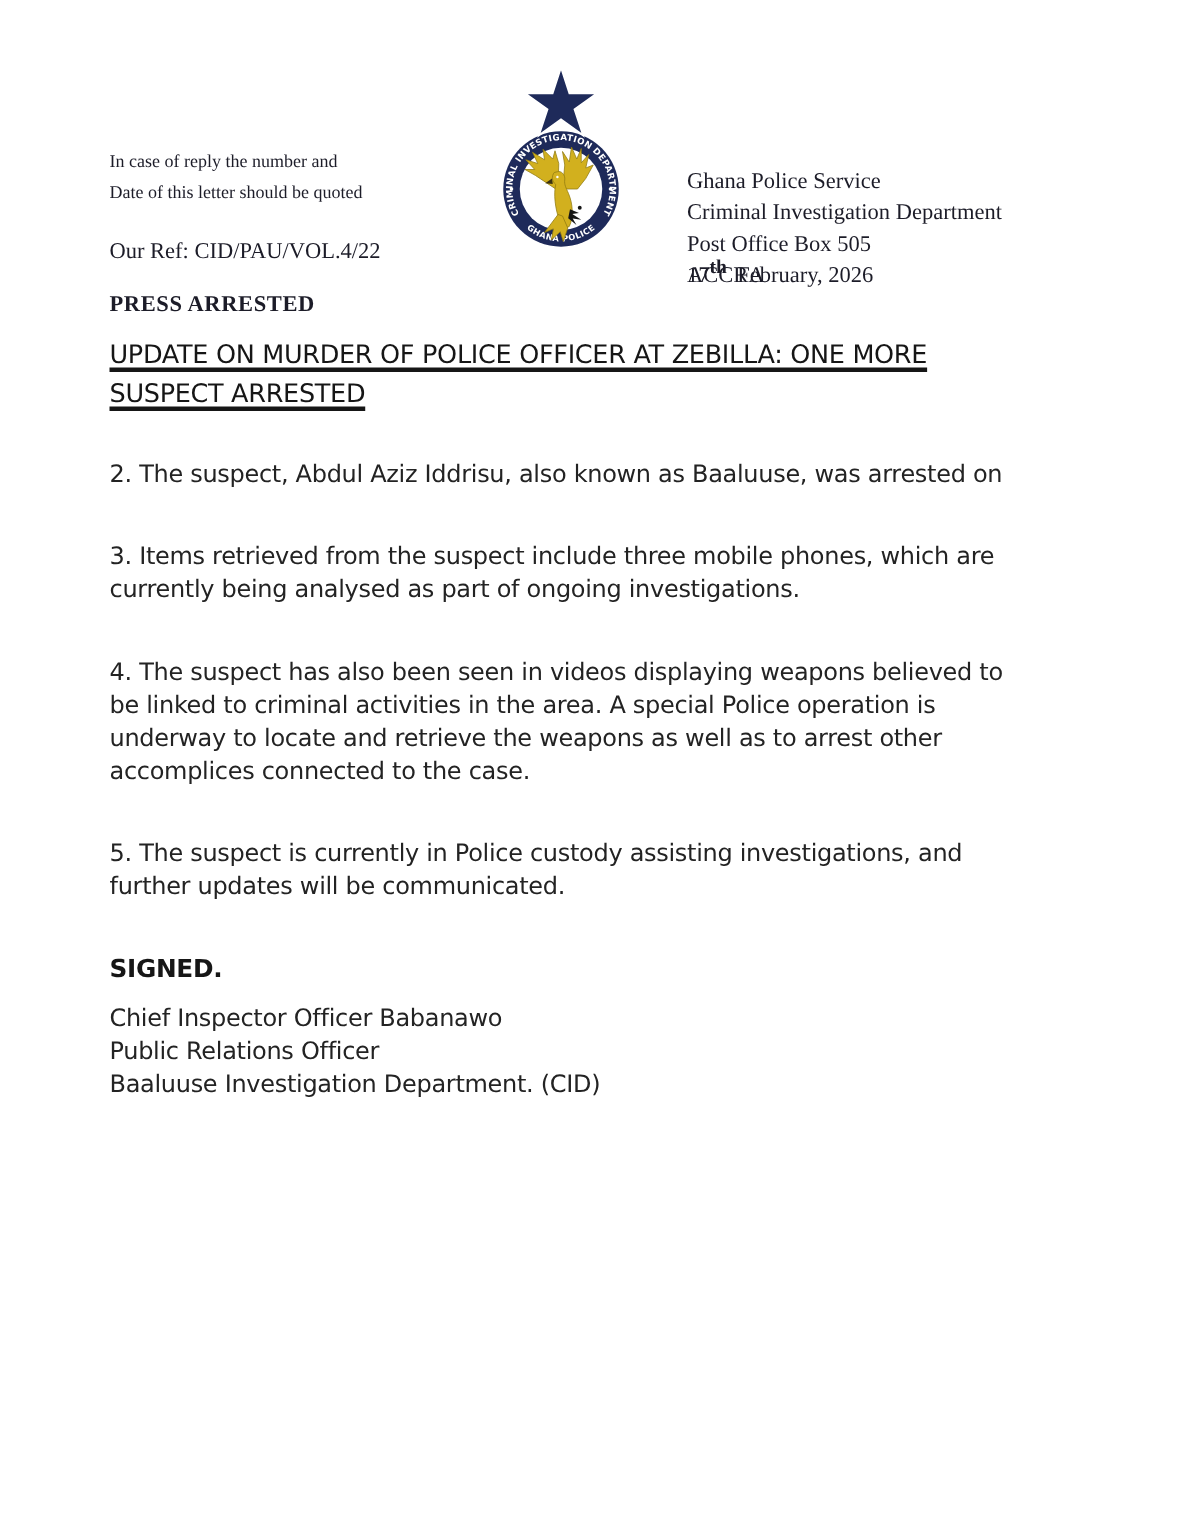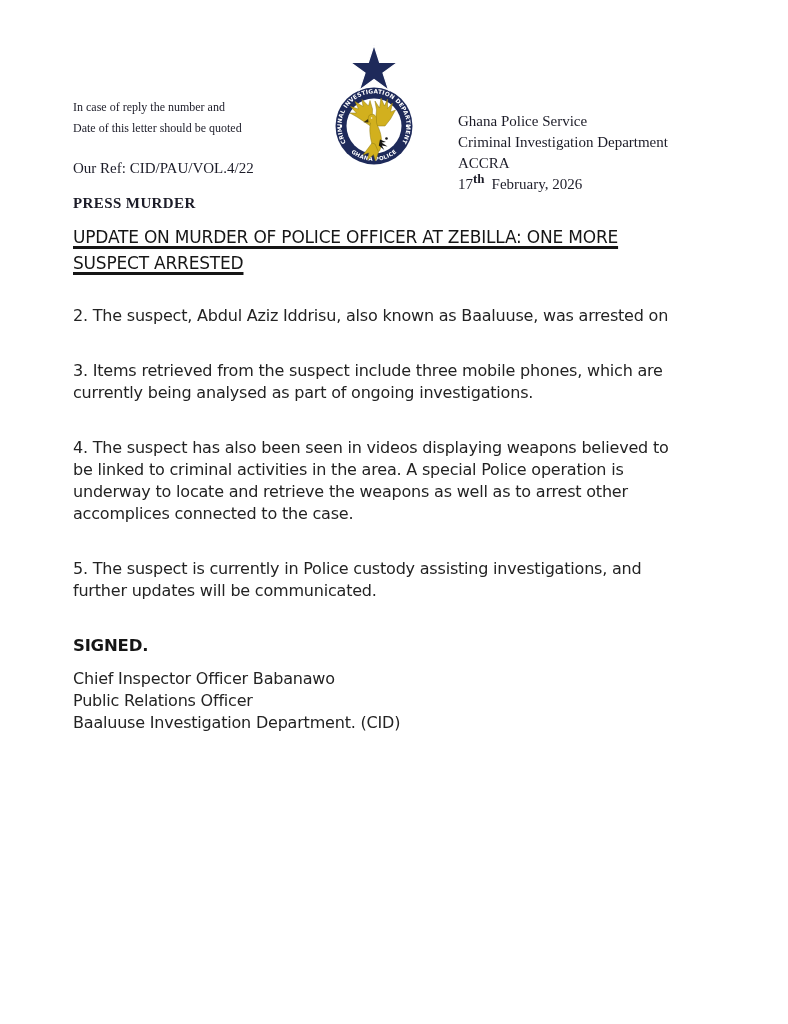--- a/index.html
+++ b/index.html
@@ -103,30 +103,31 @@
         <circle cx="52.6" cy="74" r="0.8" fill="#ffffff" stroke="none"></circle>
         <path d="M61 95.5 L67 98 L62.5 98.6 L68.5 102.5 L62.8 101.6 L65.3 106 L59.8 101.5 Z" fill="#151515" stroke="none"></path>
         <circle cx="67.5" cy="94.5" r="1.3" fill="#151515" stroke="none"></circle>
       </g>
     </svg>
   </div>
 
   <div class="address serif">
     <span class="line">Ghana Police Service</span>
     <span class="line">Criminal Investigation Department</span>
+    <span class="line">Post Office Box 505</span>
     <span class="line">ACCRA</span>
   </div>
 
   <div class="our-ref serif">Our Ref: CID/PAU/VOL.4/22</div>
 
   <div class="letter-date serif">
     <span>17</span><sup>th</sup><span class="date-rest">February, 2026</span>
   </div>
 
-  <div class="press-release serif">PRESS MURDER</div>
+  <div class="press-release serif">PRESS ARRESTED</div>
 
   <div class="content">
 
     <div class="headline">
       <span class="line">UPDATE ON MURDER OF POLICE OFFICER AT ZEBILLA: ONE MORE</span>
       <span class="line">SUSPECT ARRESTED</span>
     </div>
 
 
     <p class="para">

